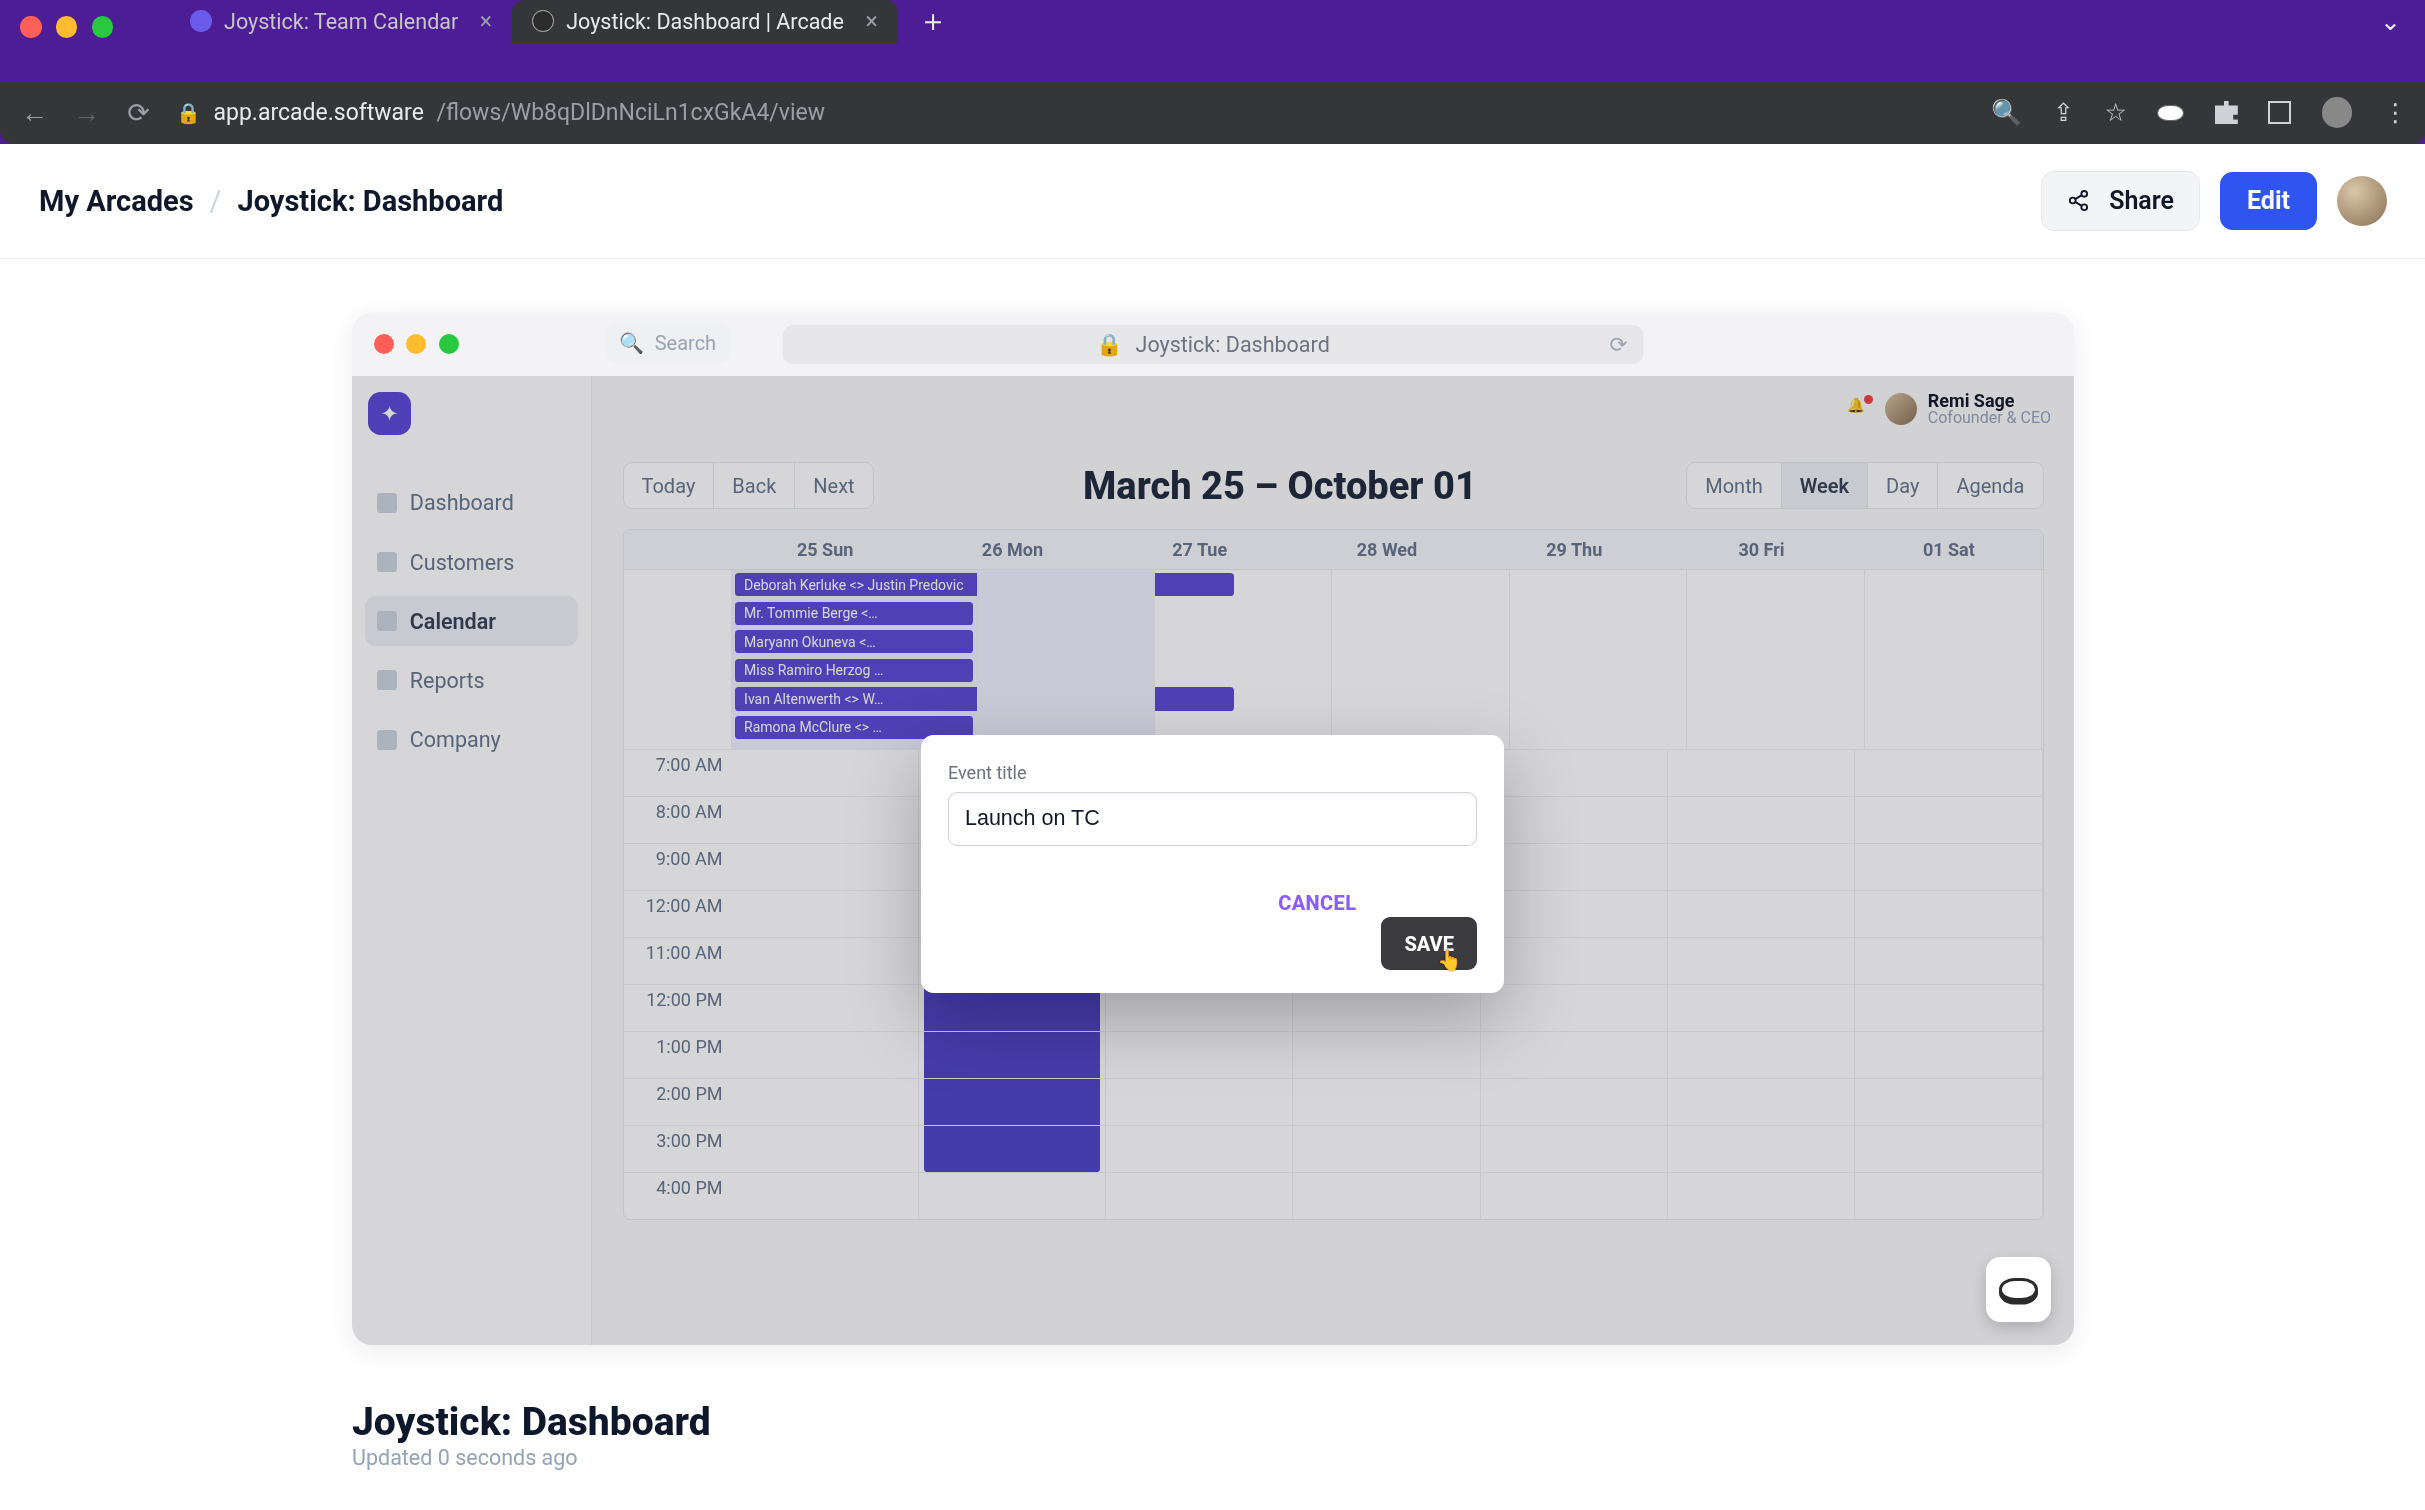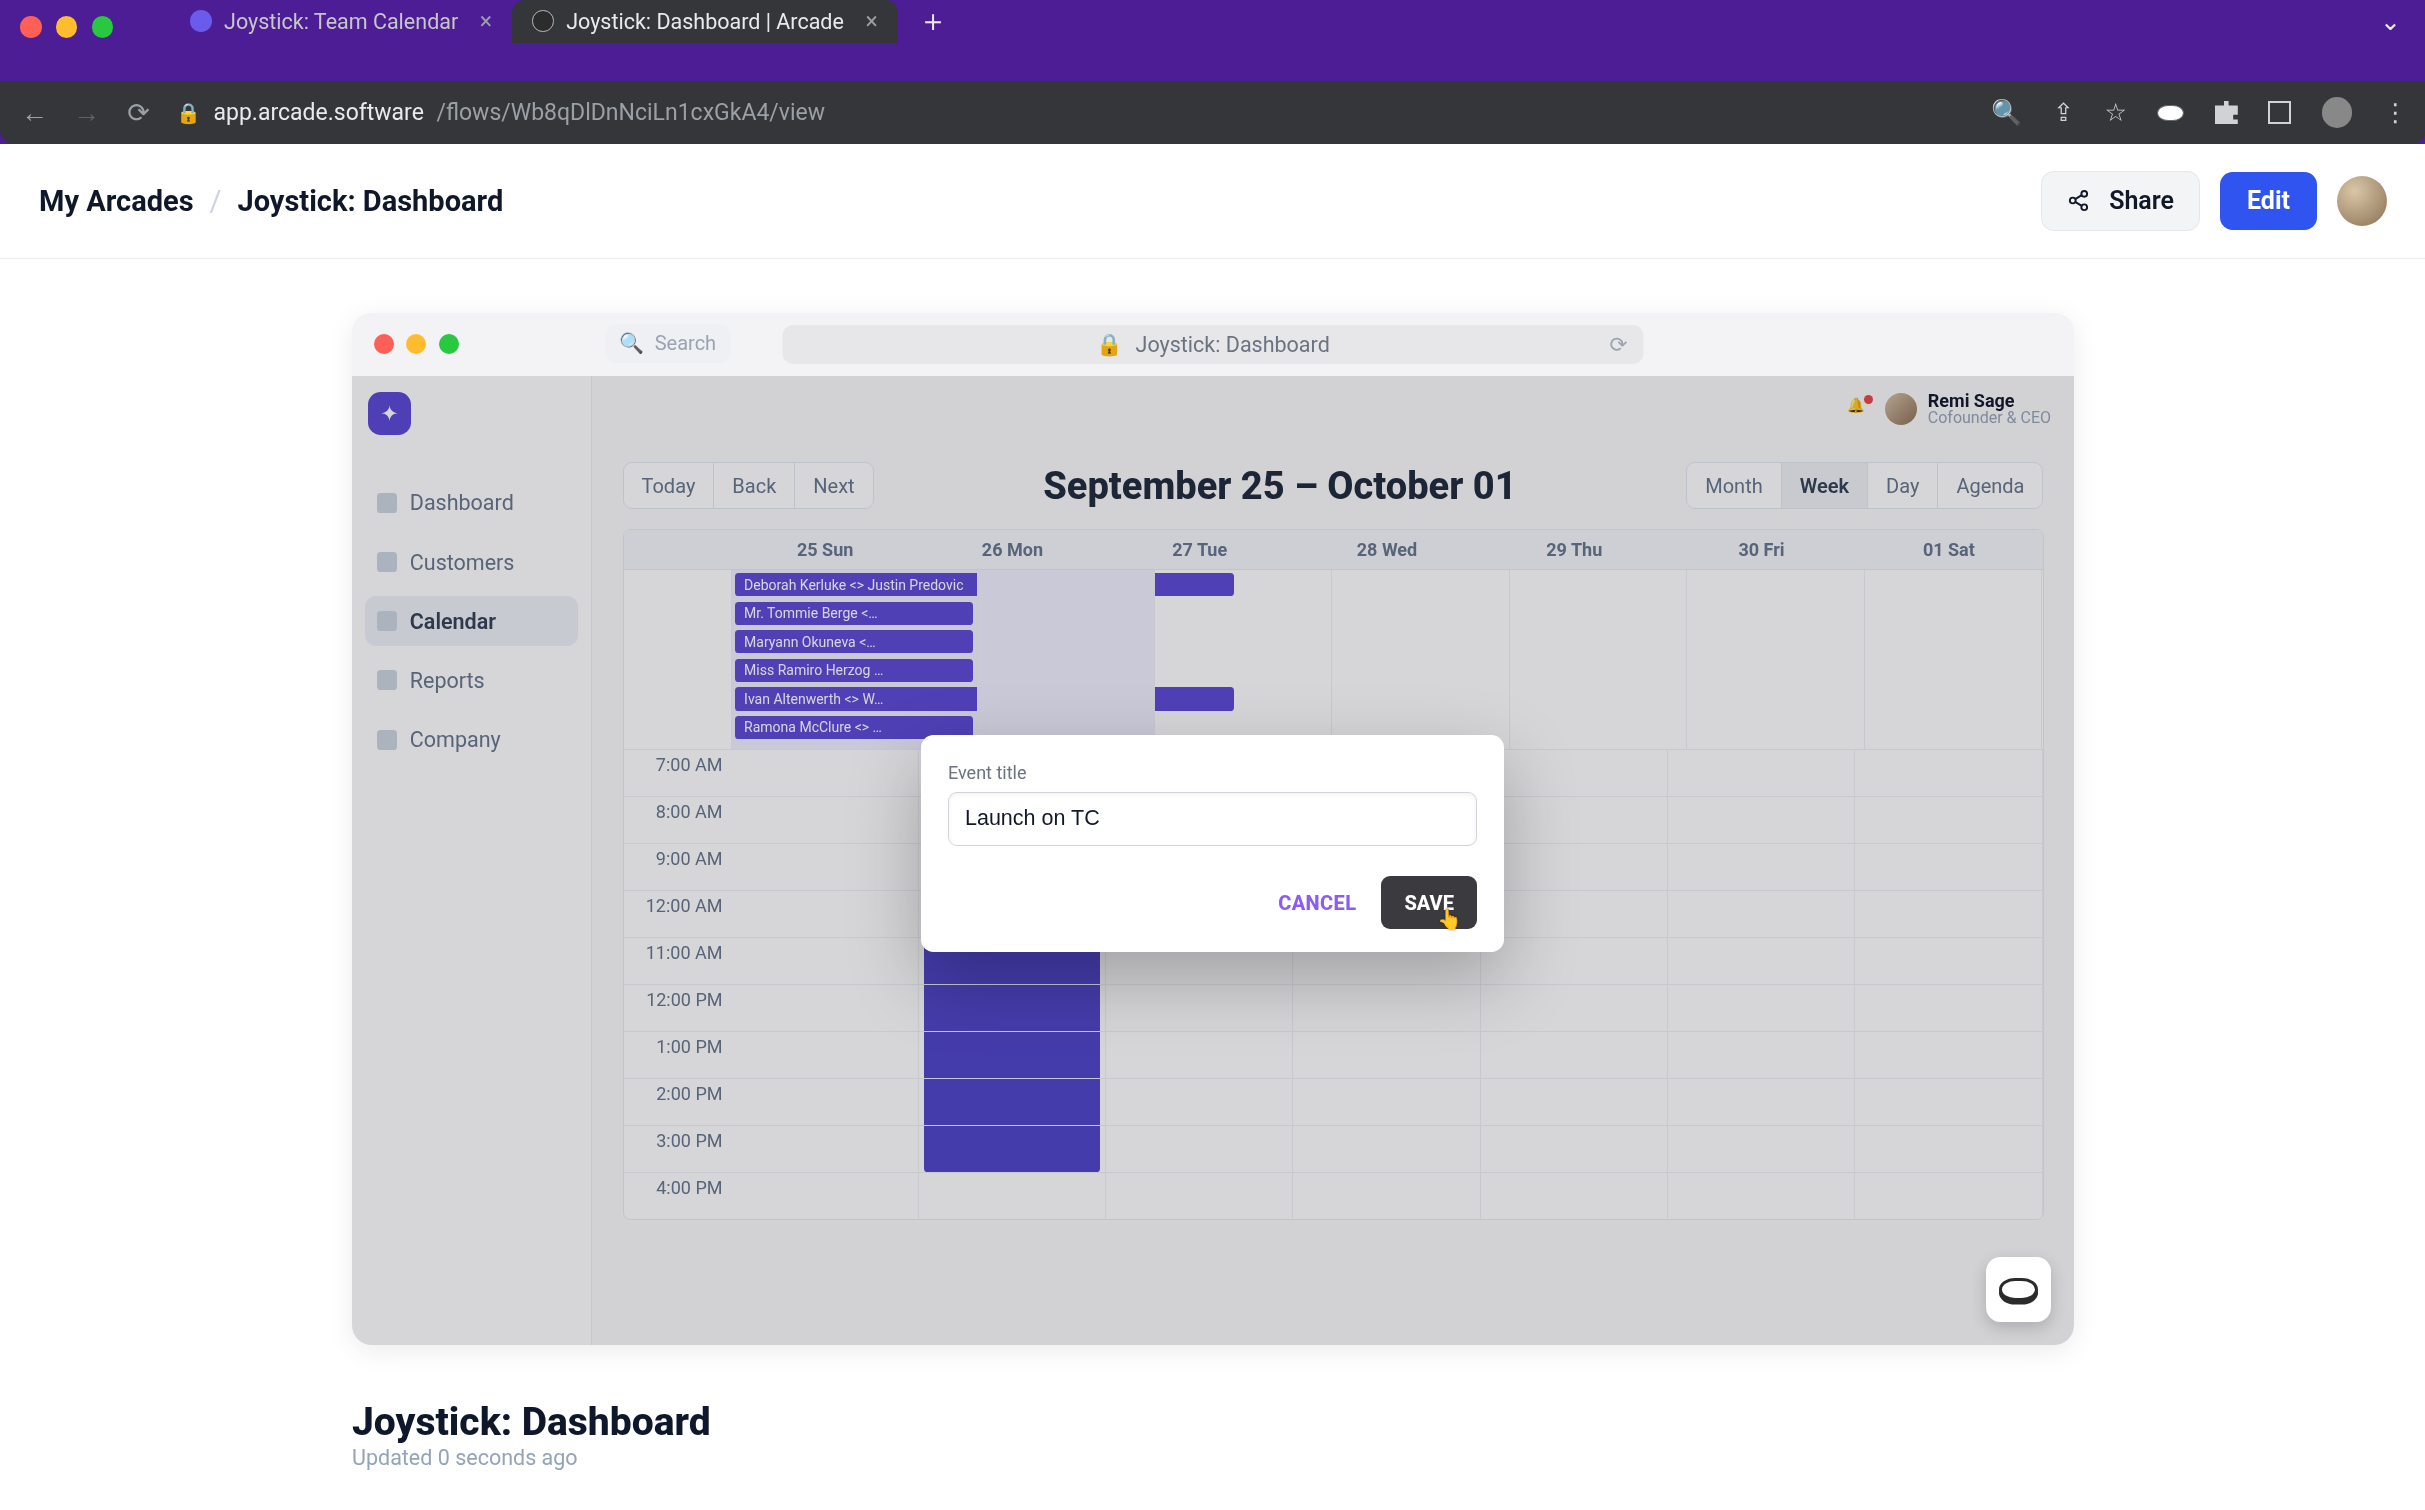--- a/index.html
+++ b/index.html
@@ -91,21 +91,21 @@
   .eventblock{ position:absolute; left:5.4px; right:5.4px; top:0; bottom:-233px; background:#4f44c9; border-radius:3.6px;}
   .timegrid .cell.mon{ background:transparent;}
   .dim-overlay{ position:absolute; inset:0; background:rgba(30,30,40,.18); }
 
   
   .modal{ position:absolute; left:569px; top:359px; width:583px; background:#fff; border-radius:12.6px; box-shadow:0 27px 72px rgba(0,0,0,.25); padding:27px 27px 23px 27px; z-index:5;}
   .modal label{ font-size:18px; color:#6b7280; display:block; margin-bottom:9px;}
   .modal .inp{ width:100%; height:54px; border:0.9px solid #d1d5db; border-radius:9px; padding:0 16px; font-size:21.5px; color:#111827; box-shadow:0 1.8px 5.4px rgba(0,0,0,.05) inset;}
   .modal .row{ display:flex; justify-content:flex-end; gap:16px; margin-top:30.5px;}
   .modal .cancel{ font-size:20px; font-weight:800; color:#8b5cf6; letter-spacing:0.4px; padding:14.4px 9px;}
-  .modal .save{ font-size:20px; font-weight:800; color:#fff; background:#3a3a3f; padding:14.4px 23px; border-radius:9px; position:relative;}
+  .modal .save{ font-size:20px; font-weight:800; color:#fff; background:#3a3a3f; padding:14.4px 23px; border-radius:9px; position:relative;margin-top:41px;}
   .cursor{ position:absolute; right:14.4px; bottom:-1.8px; font-size:20px; filter:drop-shadow(0 0.9px 0.9px rgba(0,0,0,.4));}
 
   
   .badge{ position:absolute; right:23px; bottom:23px; width:65px; height:65px; background:#fff; border-radius:14.4px; box-shadow:0 5.4px 16px rgba(0,0,0,.18); display:flex; align-items:center; justify-content:center; font-size:36px;}
   .badge .puck2{ width:39px; height:23px; background:#fff; border:3.6px solid #2b2b2b; border-radius:50% / 60%; box-shadow:0 3.6px 0 #2b2b2b;}
 
   
   .below { width:1722px; margin:36px auto 0 auto; }
   .below h2{ font-size:39px; font-weight:800; color:#0f172a;}
   .below .sub{ font-size:21.5px; color:#94a3b8; }
@@ -245,21 +245,21 @@
                 </div>
               </div>
             </div>
 
             <div class="cal-controls" style="margin-top:63px;">
               <div class="btnrow">
                 <span>Today</span>
                 <span>Back</span>
                 <span>Next</span>
               </div>
-              <div class="range">September 25 – October 01</div>
+              <div class="range">March 25 – October 01</div>
               <div class="btnrow">
                 <span>Month</span>
                 <span class="active">Week</span>
                 <span>Day</span>
                 <span>Agenda</span>
               </div>
             </div>
 
             <div class="grid">
               <div class="grid-head">

